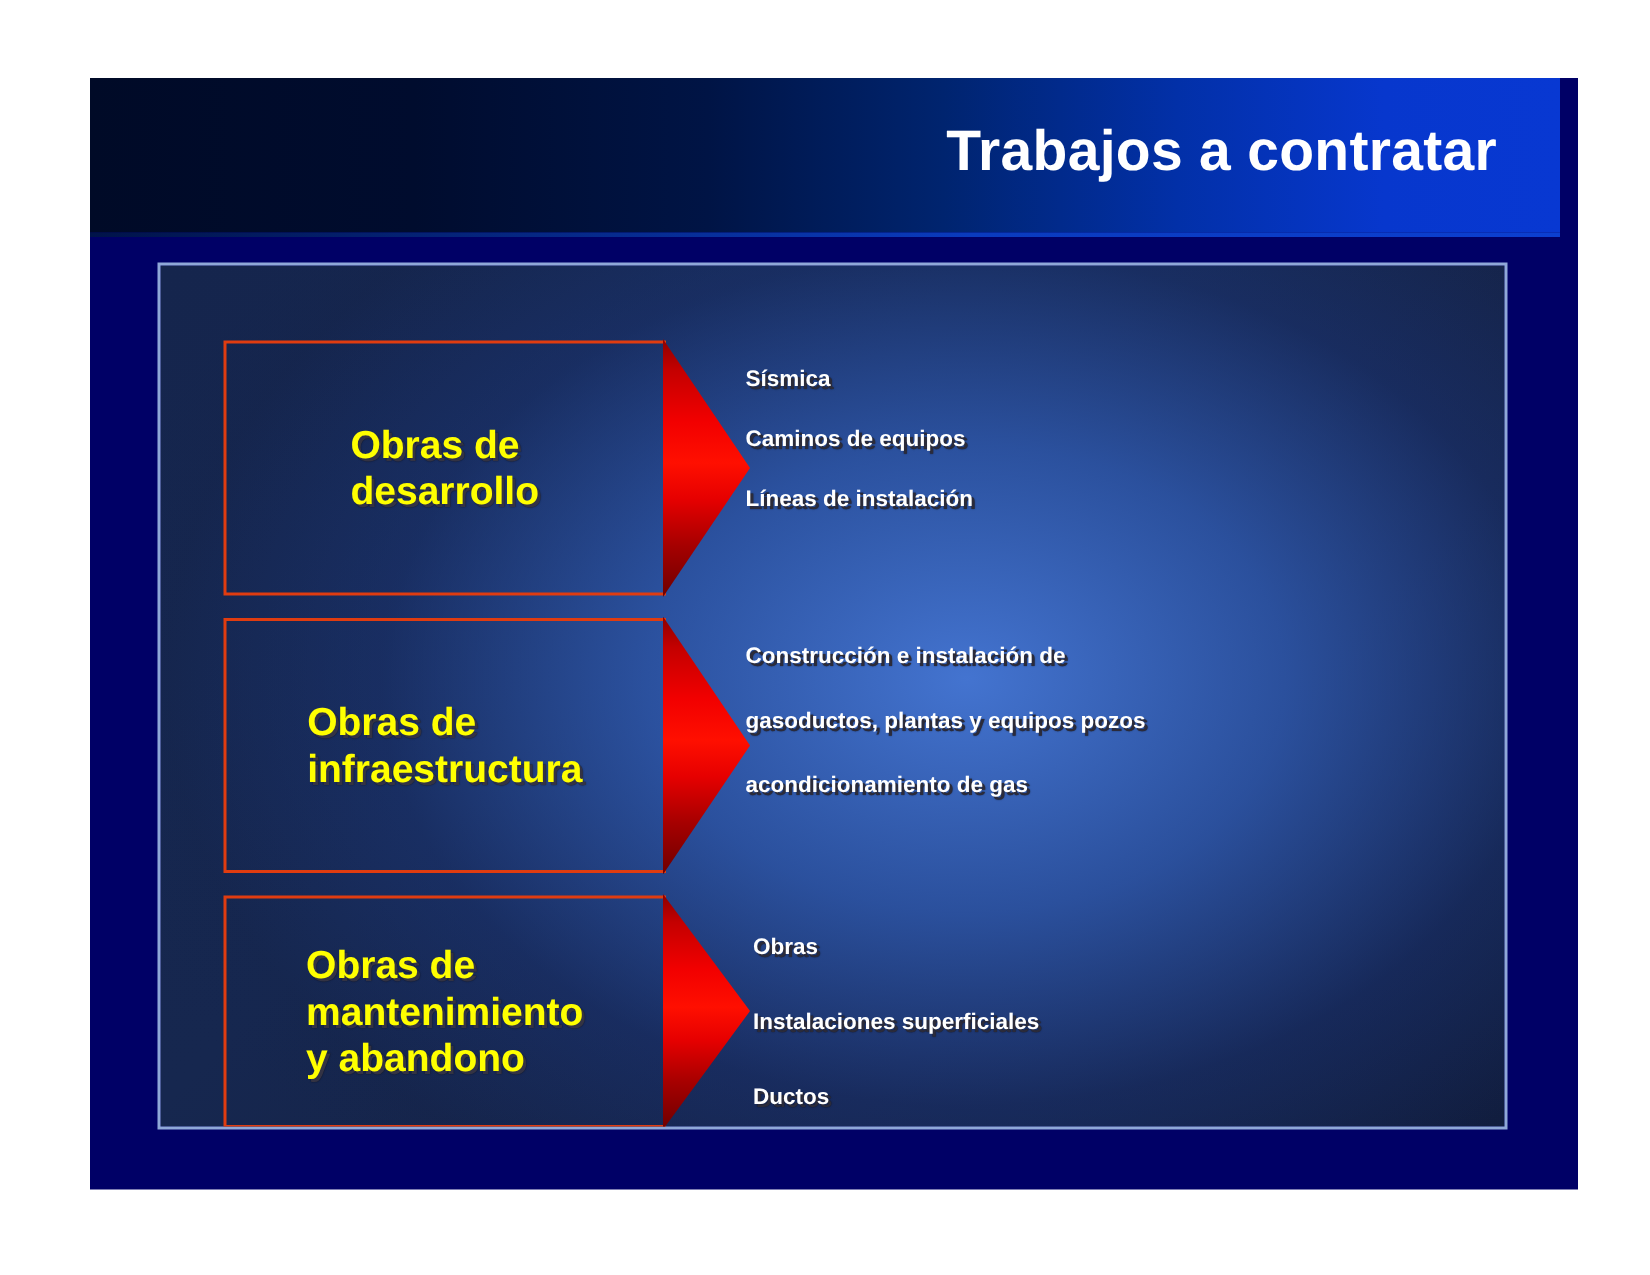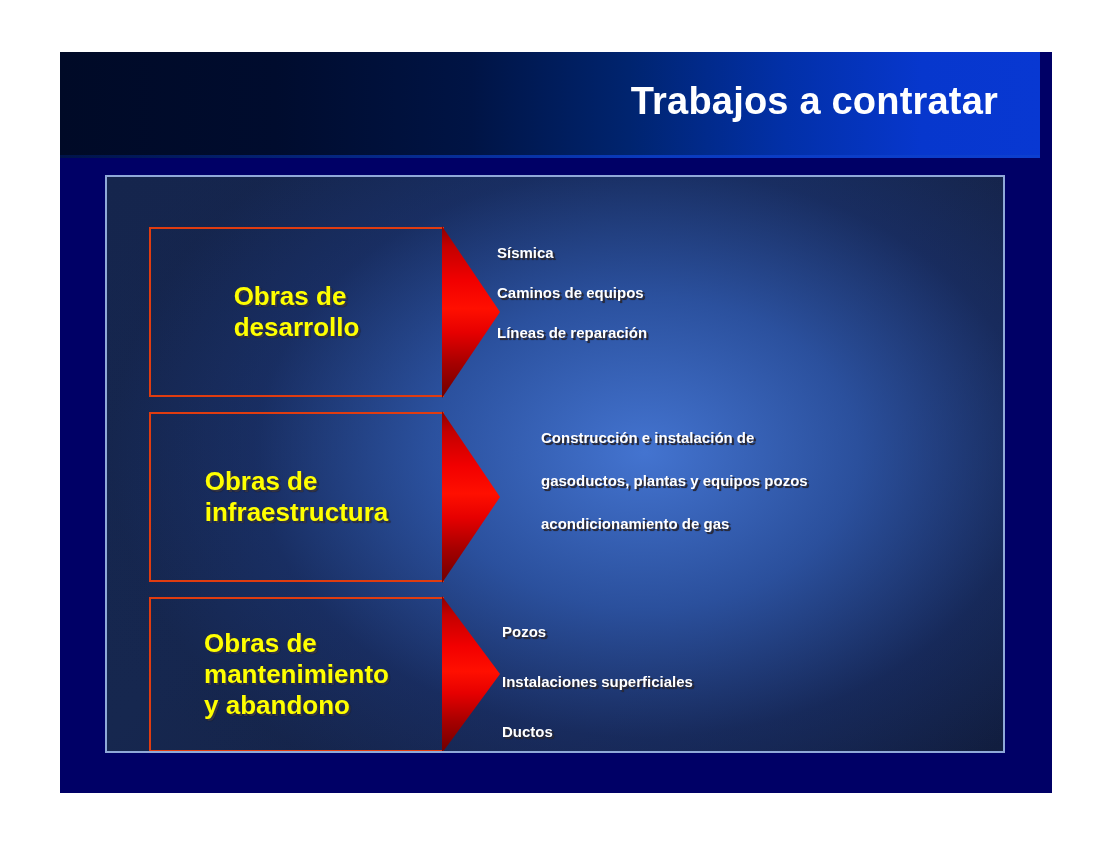--- a/index.html
+++ b/index.html
@@ -136,21 +136,21 @@
   #group-0 { top: 50px; }
   #group-0 .arrow-box { top: 0; width: 295px; height: 170px; }
   #group-0 .arrow-head { top: -1px; left: 335px; }
   #group-0 .items-col { top: 6px; }
   #group-0 .item-line { line-height: 40px; }
 
   #group-1 { top: 235px; }
   #group-1 .arrow-box { top: 0; width: 295px; height: 170px; }
   #group-1 .arrow-head { top: -1px; left: 335px; }
   #group-1 .items-col { top: 4px; }
-  #group-1 .item-line { line-height: 43px; white-space: normal; margin-left: 44px; }
+  #group-1 .item-line { line-height: 43px; white-space: normal; }
 
   #group-2 { top: 420px; }
   #group-2 .arrow-box { top: 0; width: 295px; height: 155px; }
   #group-2 .arrow-head { top: -1px; left: 335px; }
   #group-2 .items-col { top: 10px; left: 395px; }
   #group-2 .item-line { line-height: 50px; }
 </style>
 </head>
 <body>
 
@@ -183,21 +183,21 @@
               <stop offset="100%" stop-color="#6e0000"></stop>
             </linearGradient>
           </defs>
           <polygon points="0,0 58,86 0,172" fill="url(#redgrad0)"></polygon>
         </svg>
       </div>
 
       <div class="items-col">
         <div class="item-line">Sísmica</div>
         <div class="item-line">Caminos de equipos</div>
-        <div class="item-line">Líneas de reparación</div>
+        <div class="item-line">Líneas de instalación</div>
       </div>
     </div>
 
     <div class="group-row" id="group-1">
 
       <div class="arrow-box">
         <div class="arrow-label">Obras de
 infraestructura</div>
       </div>
 
@@ -244,20 +244,20 @@
               <stop offset="62%" stop-color="#e60000"></stop>
               <stop offset="80%" stop-color="#a60000"></stop>
               <stop offset="100%" stop-color="#6e0000"></stop>
             </linearGradient>
           </defs>
           <polygon points="0,0 58,78 0,157" fill="url(#redgrad2)"></polygon>
         </svg>
       </div>
 
       <div class="items-col">
-        <div class="item-line">Pozos</div>
+        <div class="item-line">Obras</div>
         <div class="item-line">Instalaciones superficiales</div>
         <div class="item-line">Ductos</div>
       </div>
     </div>
 
   </div>
 </div>
 
 </body></html>

